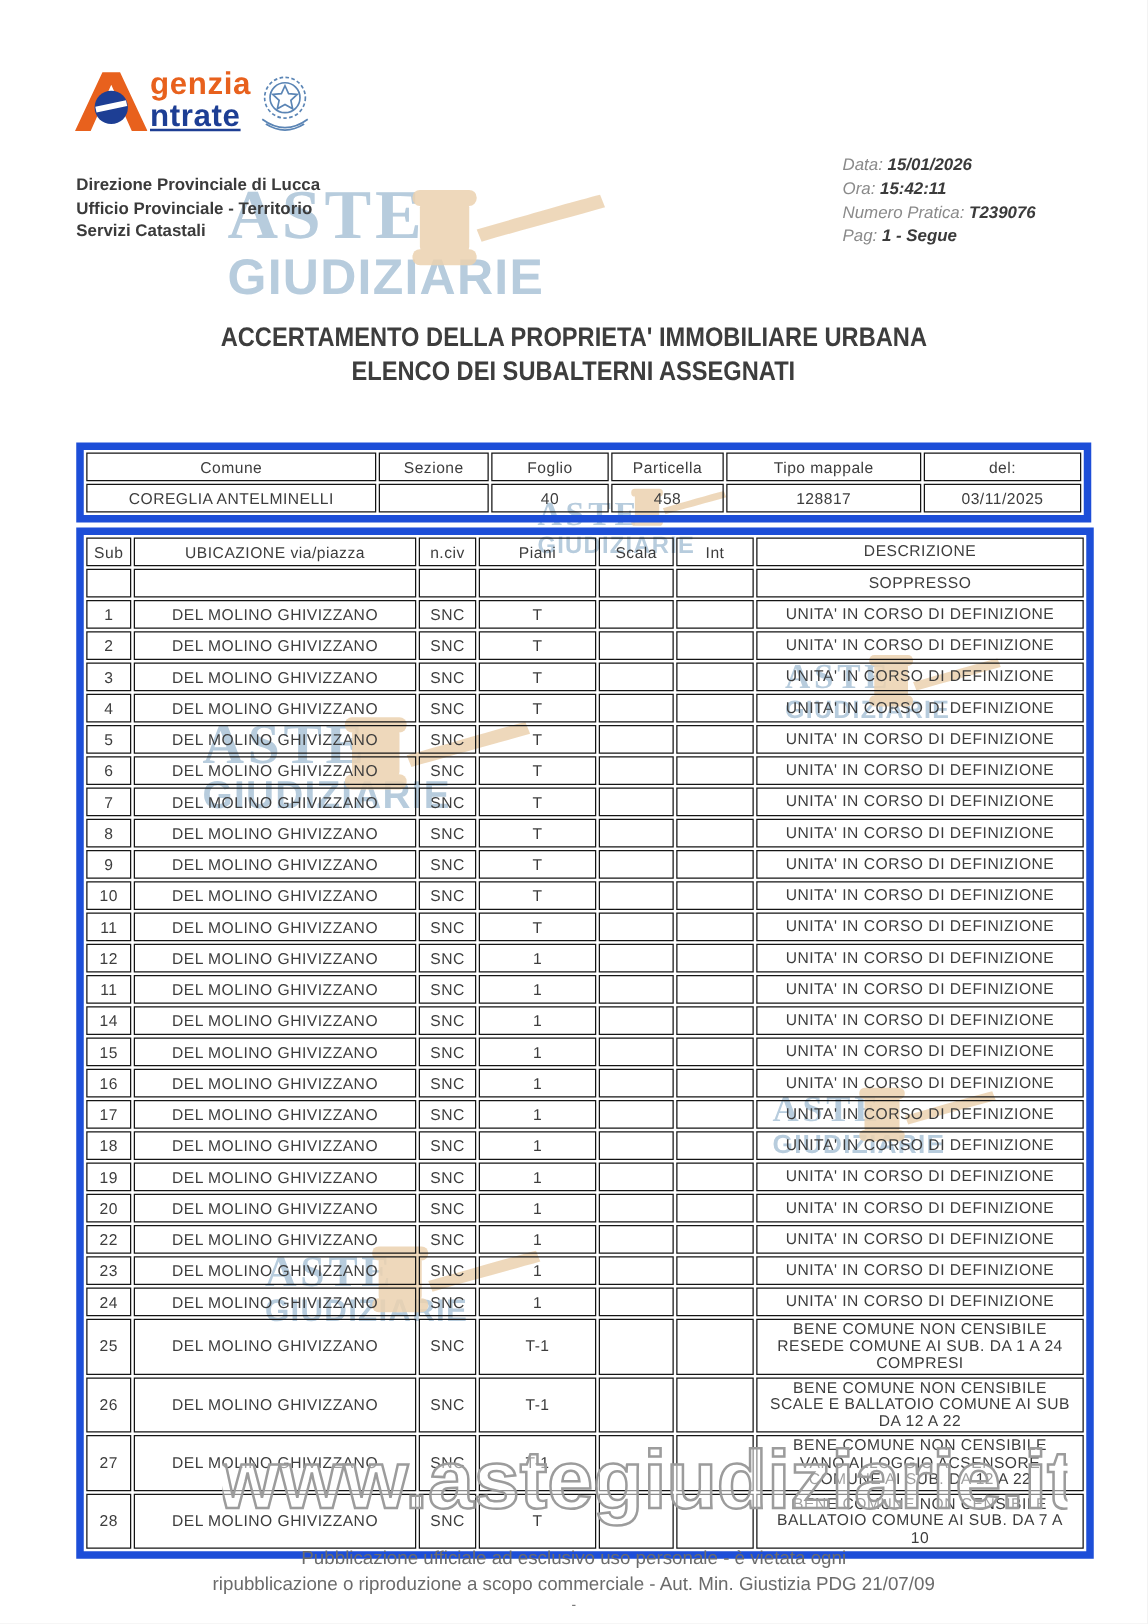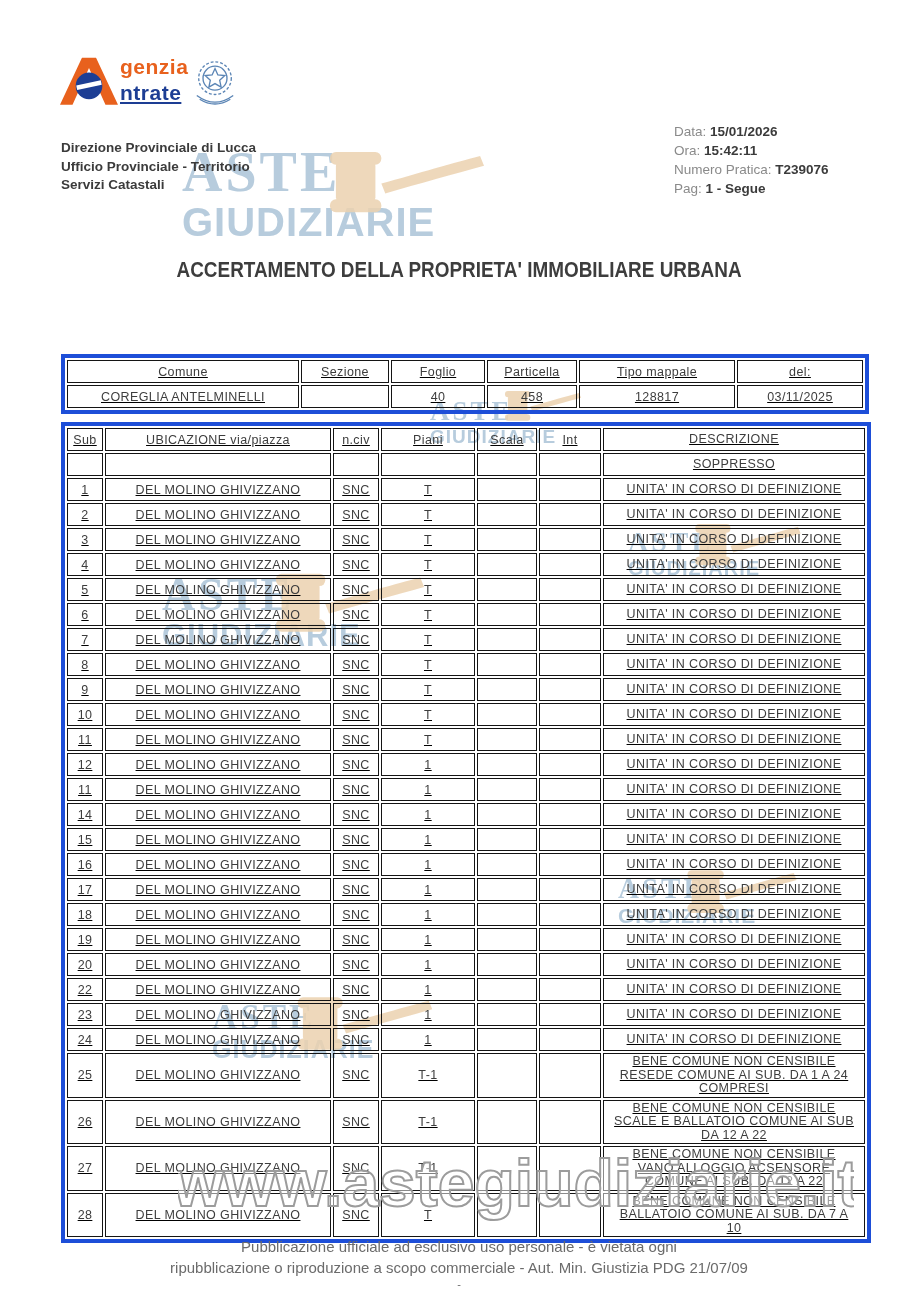--- a/index.html
+++ b/index.html
@@ -21,36 +21,36 @@
   .g1{left:328px;top:146px;width:158px;}
   .g2{left:504px;top:388px;width:78px;}
   .g3{left:694px;top:520px;width:108px;}
   .g4{left:274px;top:568px;width:152px;}
   .g5{left:686px;top:866px;width:112px;}
   .g6{left:296px;top:992px;width:138px;}
   .wm-url{position:absolute;left:178px;top:1134px;z-index:2;pointer-events:none;}
   
   .logo{position:absolute;left:60px;top:54px;display:flex;align-items:flex-start;z-index:1;}
   .logo-mark{width:58px;height:56px;margin-right:2px;}
-  .brand{font-weight:bold;font-size:21px;line-height:26px;letter-spacing:.5px;}
+  .brand{font-weight:bold;font-size:25px;line-height:26px;letter-spacing:.5px;}
   .brand .b1{color:#e8611d;display:block;}
   .brand .b2{color:#1d3e94;display:block;text-decoration:underline;}
   .emblem{width:46px;height:52px;margin-left:4px;margin-top:2px;}
   .office{position:absolute;left:61px;top:139px;z-index:1;font-weight:bold;
           font-size:13.5px;line-height:18.5px;color:#3b3b3b;}
-  .doc-info{position:absolute;left:674px;top:122px;z-index:1;font-size:13.5px;line-height:19px;}
+  .doc-info{position:absolute;left:674px;top:122px;z-index:1;font-size:13.5px;line-height:19px;font-style:italic;}
   .doc-info .lbl{color:#8a8a8a;}
   .doc-info .val{color:#3b3b3b;font-weight:bold;}
   
   .title{position:absolute;left:0;top:257px;width:100%;text-align:center;z-index:1;
          font-weight:bold;font-size:21.5px;line-height:27px;color:#3d3d3d;}
   .title .tline{display:inline-block;transform:scaleX(.88);transform-origin:50% 50%;white-space:nowrap;}
   
   table.doc{position:absolute;left:61px;z-index:1;width:788px;table-layout:fixed;
-            border-collapse:separate;border-spacing:2px;border:4px solid #1d4ed8;background:transparent;text-decoration:underline;}
+            border-collapse:separate;border-spacing:2px;border:6px solid #1d4ed8;background:transparent;}
   table.doc td{border:1px solid #141414;text-align:center;vertical-align:middle;
                color:#3d3d3d;font-size:12.5px;letter-spacing:.4px;padding:1px 2px;height:19px;overflow:hidden;}
   .info-table{top:354px;}
   .info-table td{height:21px;font-size:13px;}
   .main-table{top:422px;}
   .col-descrizione{white-space:pre-line;line-height:13.5px;font-size:12.3px;margin-top:12px;}
   
   .footer{position:absolute;left:0;top:1236px;width:100%;text-align:center;z-index:1;
           color:#6b6b6b;font-size:15px;line-height:21px;}
   .footer .f3{font-size:11px;line-height:12px;}
@@ -167,20 +167,21 @@
 
   <div class="doc-info">
     <div><span class="lbl">Data: </span><span class="val">15/01/2026</span></div>
     <div><span class="lbl">Ora: </span><span class="val">15:42:11</span></div>
     <div><span class="lbl">Numero Pratica: </span><span class="val">T239076</span></div>
     <div><span class="lbl">Pag: </span><span class="val">1 - Segue</span></div>
   </div>
 
   <div class="title">
     <div><span class="tline">ACCERTAMENTO DELLA PROPRIETA' IMMOBILIARE URBANA</span></div>
+    <div><span class="tline">ELENCO DEI SUBALTERNI ASSEGNATI</span></div>
   </div>
 
   <table class="doc info-table">
     <colgroup>
         <col style="width:232px">
         <col style="width:88px">
         <col style="width:94px">
         <col style="width:90px">
         <col style="width:156px">
         <col style="width:126px">

